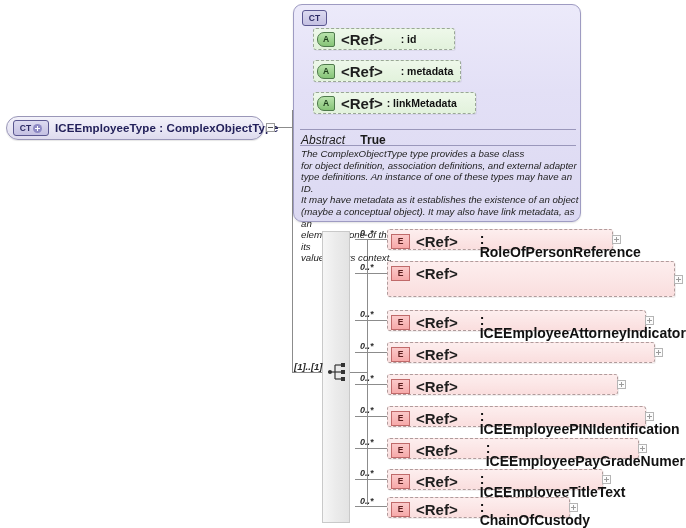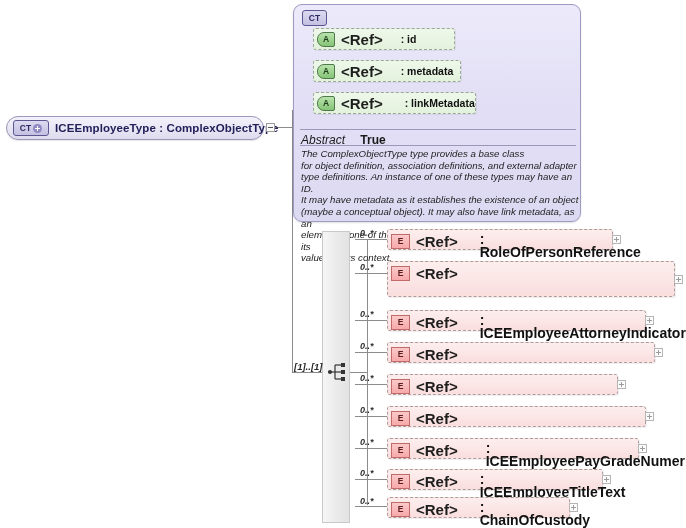--- a/index.html
+++ b/index.html
@@ -271,21 +271,21 @@
       </span>
     <span class="ref-txt">&lt;Ref&gt;</span>
     <span class="name-txt" style="margin-left:18px;">: metadata</span>
   </div>
 
   <div class="abs attr-row" style="left:313px; top:92px; width:163px;">
     <span class="a-badge">
         <span>A</span>
       </span>
     <span class="ref-txt">&lt;Ref&gt;</span>
-    <span class="name-txt" style="margin-left:22px;text-align:center;">: linkMetadata</span>
+    <span class="name-txt" style="margin-left:4px;text-align:center;">: linkMetadata</span>
   </div>
 
   <div class="abs compositor-band"></div>
   <div class="abs occurs-label">[1]..[1]</div>
   <svg class="abs seq-icon" viewBox="0 0 22 20">
     <line x1="1" y1="10" x2="8" y2="10" stroke="#333" stroke-width="1.2"></line>
     <circle cx="3" cy="10" r="2" fill="#333"></circle>
     <line x1="8" y1="3" x2="8" y2="17" stroke="#333" stroke-width="1.2"></line>
     <line x1="8" y1="3" x2="14" y2="3" stroke="#333" stroke-width="1.2"></line>
     <line x1="8" y1="10" x2="14" y2="10" stroke="#333" stroke-width="1.2"></line>
@@ -352,20 +352,21 @@
   </div>
   <div class="expand-box" style="left:617px; top:380px;"></div>
 
   <div class="card-label" style="left:360px; top:405px;">0..*</div>
   <div class="abs elem-row" style="left:387px; top:406px; width:259px; height:21px;">
     <span class="e-badge">
         <span>E</span>
       </span>
     <span class="elem-texts">
       <span class="ref-txt">&lt;Ref&gt;</span>
+      <span class="elem-name" style="margin-left:22px;">: ICEEmployeePINIdentification</span>
     </span>
   </div>
   <div class="expand-box" style="left:645px; top:412px;"></div>
 
   <div class="card-label" style="left:360px; top:437px;">0..*</div>
   <div class="abs elem-row" style="left:387px; top:438px; width:252px; height:21px;">
     <span class="e-badge">
         <span>E</span>
       </span>
     <span class="elem-texts">

